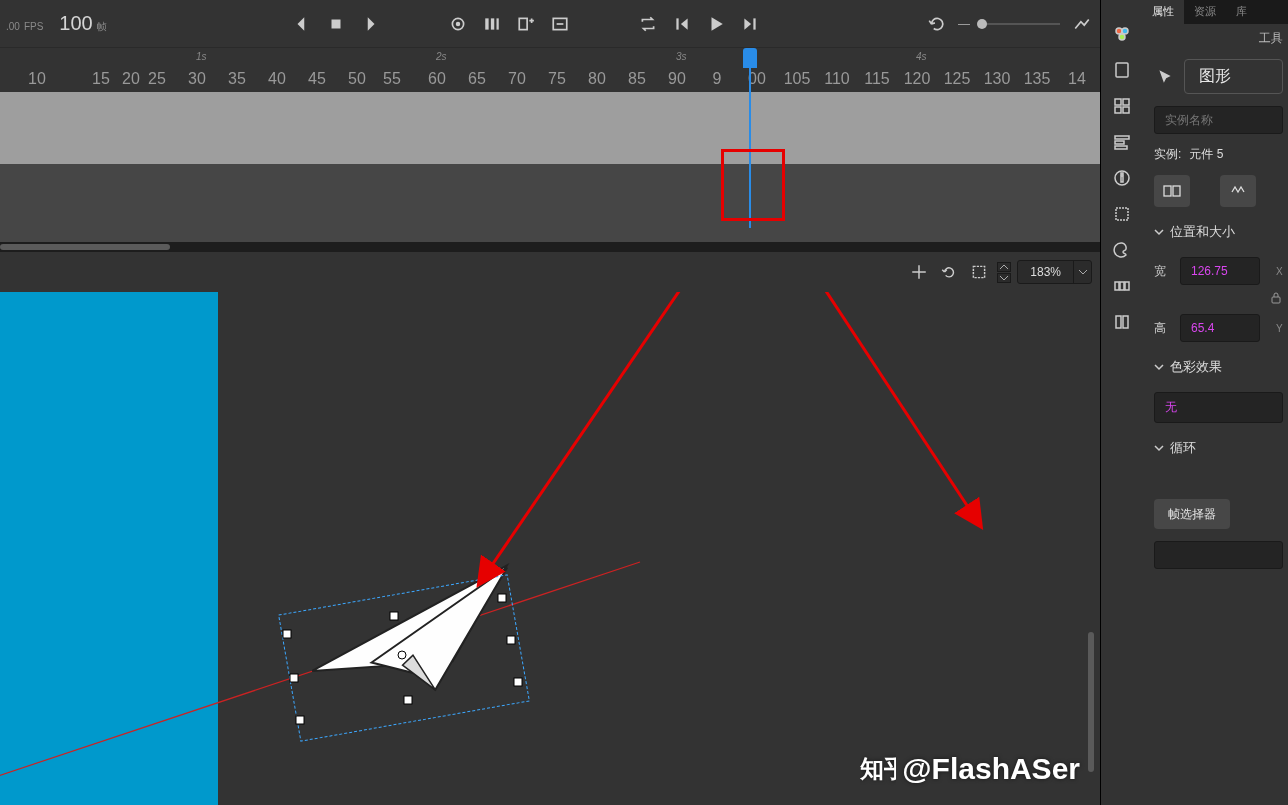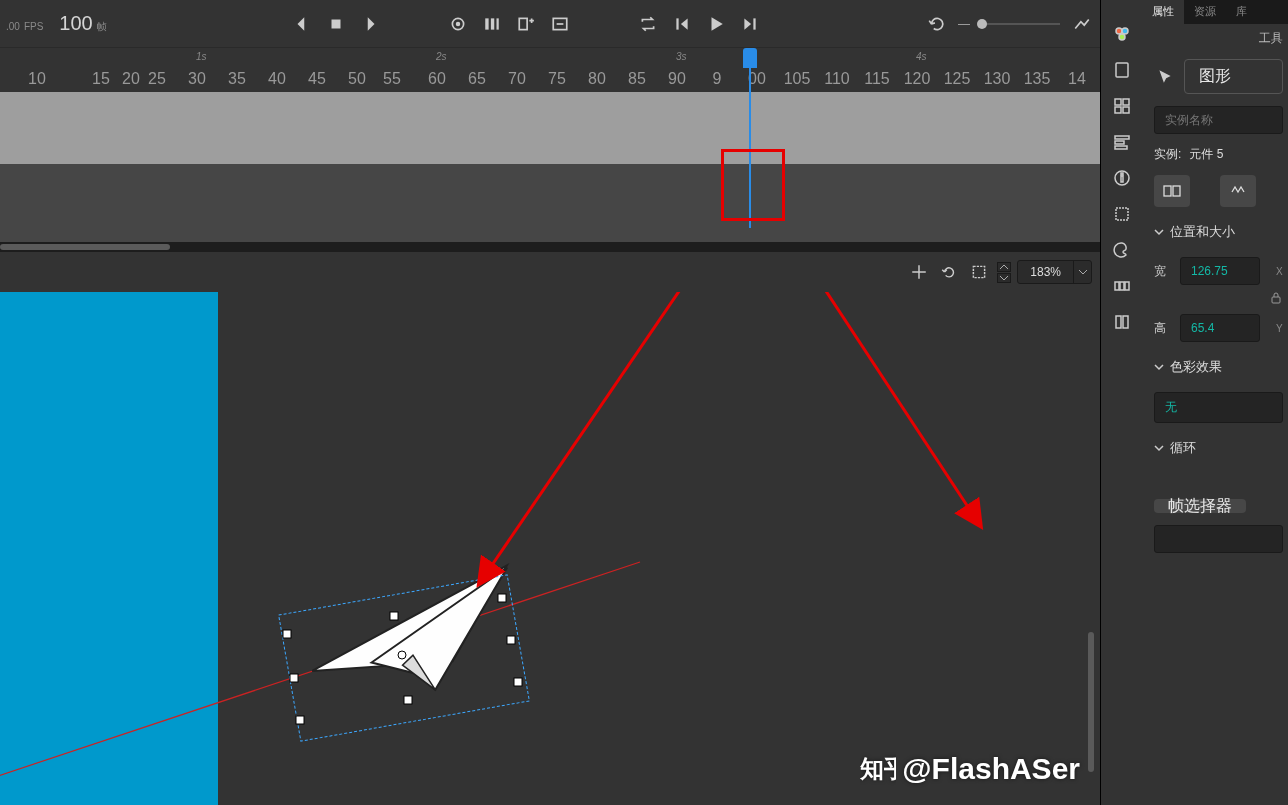--- a/index.html
+++ b/index.html
@@ -188,30 +188,30 @@
     padding: 6px 12px; gap:8px;
   }
   .panel-row.end { justify-content:flex-end; }
   .panel-section-head {
     display:flex; align-items:center; gap:6px;
     padding: 10px 12px; font-size:13px; color:#ddd; cursor:pointer;
   }
   .panel-section-head .chev svg { width:10px;height:10px;}
   .input-dark {
     background:#242424; border:1px solid #1a1a1a; border-radius:3px;
-    color:#14b8a6; font-size:12px;
+    color:#d946ef; font-size:12px;
     padding: 6px 10px;
     width: 80px;
   }
   .input-dark.full { width:100%; }
   .chip-btn {
     background:#474747; border-radius:4px; width:36px;height:32px;
     display:flex;align-items:center;justify-content:center; cursor:pointer;
   }
-  .chip-btn.lg { padding:0 14px; width:auto; height:14px; font-size:16px;}
+  .chip-btn.lg { padding:0 14px; width:auto; height:30px; font-size:12px;}
   .chip-outline {
     border:1px solid #555; border-radius:4px; padding:6px 14px;
     font-size:16px; cursor:pointer;
   }
   .dim-label { color:#ccc;font-size:12px;width:18px;display:inline-block;}
   .lock { color:#999; }
 
   
   .annot { position:absolute; pointer-events:none; z-index:20; }
   #annot-rect {

